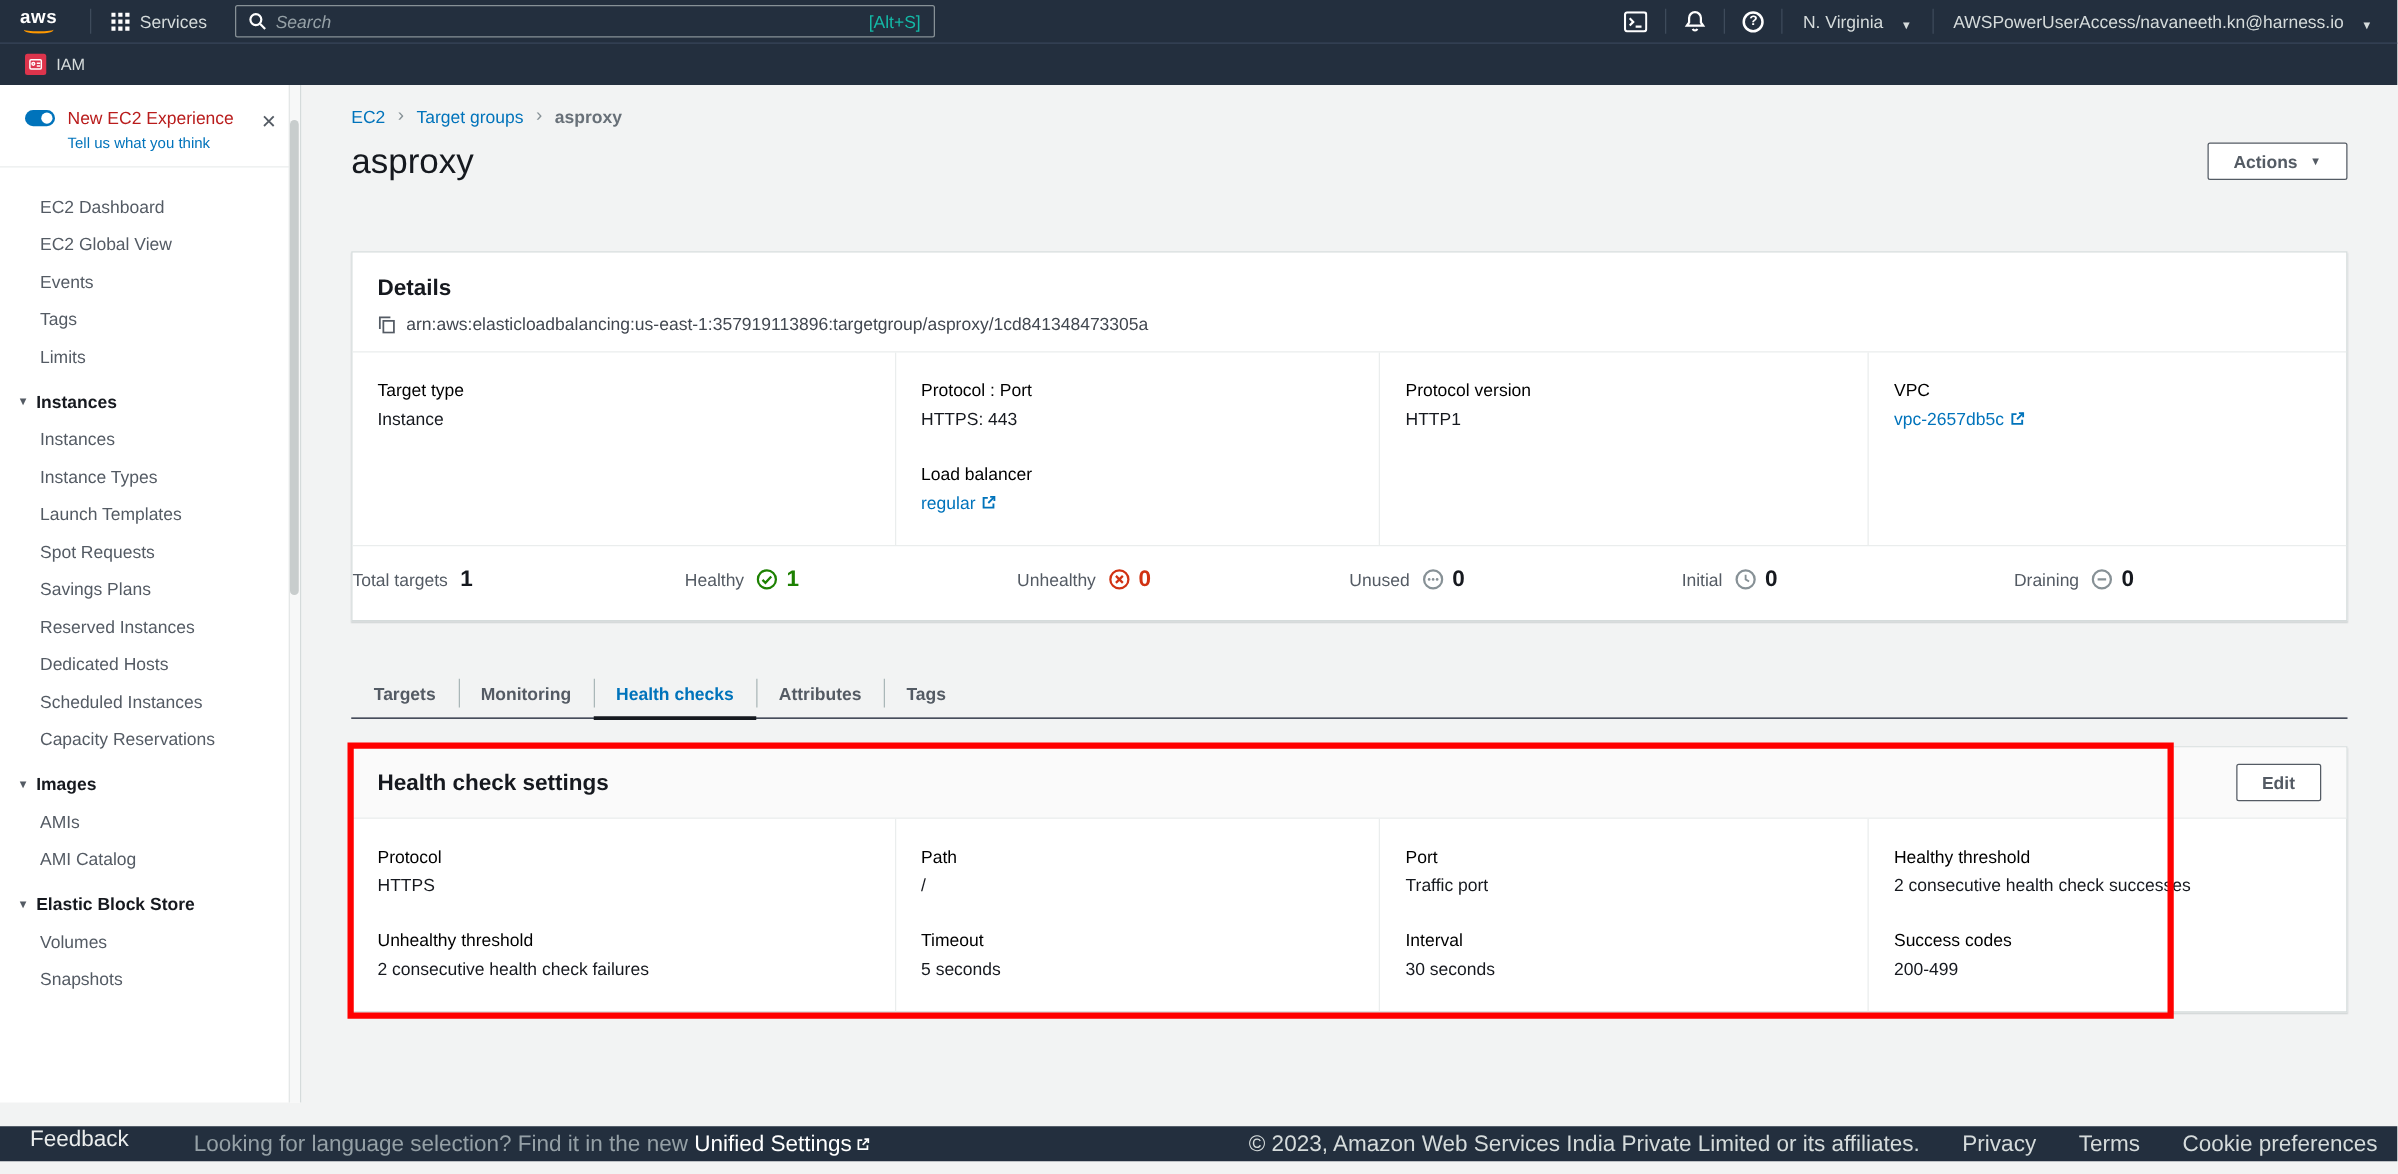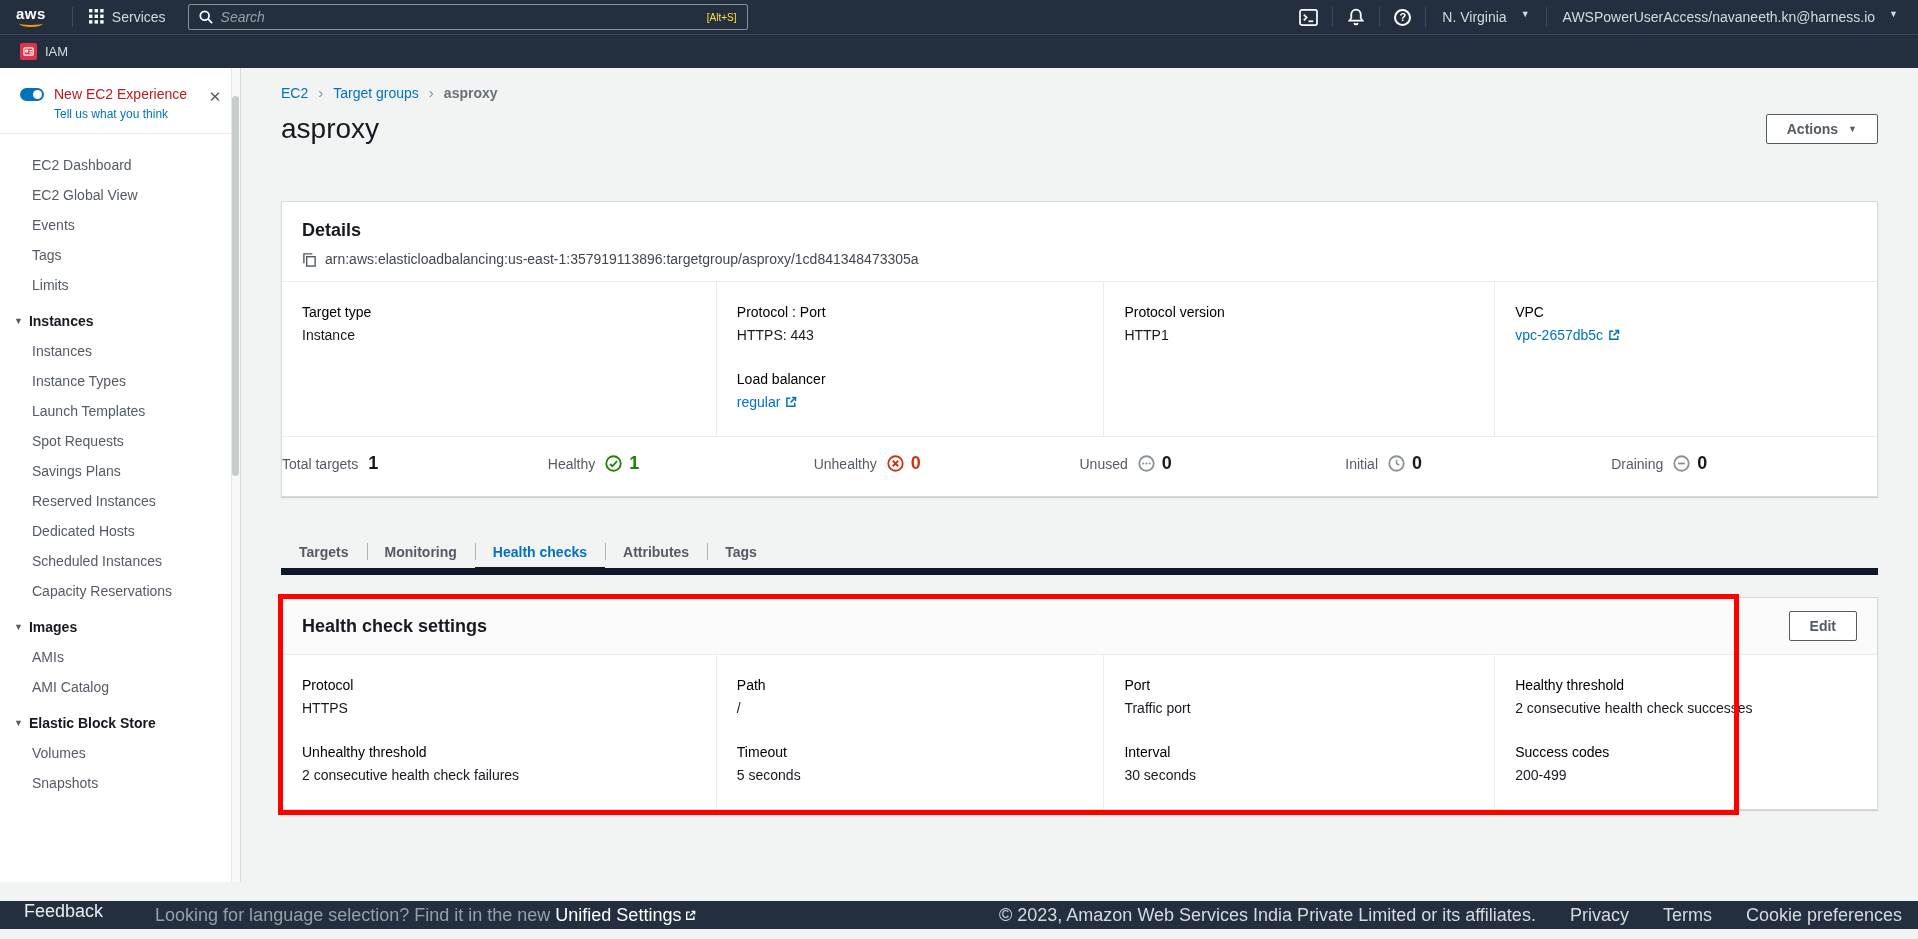--- a/index.html
+++ b/index.html
@@ -13,24 +13,24 @@
   #app { position:relative; width:1918px; height:939px; overflow:hidden; background:#f2f3f3; }
 
   
   .topnav { position:absolute; top:0; left:0; width:100%; height:68px; background:#232f3e; z-index:20; }
   .nav-row1 { height:34px; display:flex; align-items:center; padding:0 16px; }
   .nav-row2 { height:34px; display:flex; align-items:center; padding:0 20px; border-top:1px solid #39465a; }
   .aws-logo { display:flex; flex-direction:column; align-items:center; margin-right:14px; cursor:pointer; }
   .aws-logo .logo-text { color:#fff; font-weight:700; font-size:15px; line-height:13px; letter-spacing:.5px; }
   .aws-logo .swoosh { width:24px; height:7px; border-bottom:2px solid #ff9900; border-radius:0 0 55% 55%; }
   .nav-divider { width:1px; height:20px; background:#3e4b5b; margin:0 12px; }
-  .nav-item { display:flex; align-items:flex-start; gap:8px; color:#d5dbdb; font-size:14px; cursor:pointer; padding:0 4px; }
+  .nav-item { display:flex; align-items:flex-end; gap:8px; color:#d5dbdb; font-size:14px; cursor:pointer; padding:0 4px; }
   .search-box { margin-left:18px; width:560px; height:26px; border:1px solid #879196; border-radius:2px; display:flex; align-items:center; padding:0 10px; gap:8px; background:#232f3e; cursor:text; }
   .search-box .ph { flex:1; font-style:italic; color:#95a0a6; font-size:14px; }
-  .search-box .shortcut { color:#fde047; font-size:10px;text-align:center; }
+  .search-box .shortcut { color:#14b8a6; font-size:14px;text-align:center; }
   .nav-right { margin-left:auto; display:flex; align-items:center; }
   .icon-btn { display:flex; align-items:center; justify-content:center; cursor:pointer; padding:0 2px; }
   .qcircle { width:17px; height:17px; border:2px solid #fff; border-radius:50%; display:flex; align-items:center; justify-content:center; }
   .qcircle::after { content:"?"; color:#fff; font-size:11px; font-weight:700; }
   .caret { font-size:9px; color:#d5dbdb; margin-left:6px; }
   .fav-icon { width:17px; height:17px; background:#dd344c; border-radius:2px; display:flex; align-items:center; justify-content:center; }
   .fav-label { color:#d5dbdb; font-size:13px; margin-left:8px; cursor:pointer; }
 
   
   .sidebar { position:absolute; left:0; top:68px; width:241px; height:814px; background:#fff; border-right:1px solid #d5dbdb; z-index:5; }
@@ -76,21 +76,21 @@
   .link-value { color:#0073bb; cursor:pointer; display:inline-flex; align-items:center; gap:5px; }
 
   .stats-row { display:flex; border-top:1px solid #eaeded; padding:16px 0 22px; }
   .stat { flex:1; display:flex; align-items:center; gap:10px; }
   .stat .slabel { font-size:14px; color:#545b64; }
   .stat .svalue { font-size:18px; font-weight:700; color:#16191f; display:flex; align-items:center; gap:7px; }
   .stat .svalue.healthy { color:#1d8102; }
   .stat .svalue.unhealthy { color:#d13212; }
 
   
-  .tabs { margin-top:38px; display:flex; border-bottom:7px solid #0f172a; height:40px; }
+  .tabs { margin-top:38px; display:flex; border-bottom:1px solid #0f172a; height:40px; }
   .tab { position:relative; padding:0 18px; display:flex; align-items:center; font-size:14px; font-weight:700; color:#545b64; cursor:pointer; }
   .tab + .tab::before { content:""; position:absolute; left:0; top:8px; bottom:8px; width:1px; background:#aab7b8; }
   .tab.active { color:#0073bb; }
   .tab.active::after { content:""; position:absolute; left:0; right:0; bottom:-2px; height:3px; background:#16191f; }
 
   
   .health-wrap { position:relative; margin-top:22px; }
   .health-head { display:flex; justify-content:space-between; align-items:center; padding:13px 20px; background:#fafafa; border-bottom:1px solid #eaeded; }
   .health-grid { display:grid; grid-template-columns:27.2% 24.3% 24.5% 24%; }
   .annotation-box { position:absolute; left:-3px; top:-3px; width:1461px; height:221px; border:5px solid #ff0000; pointer-events:none; z-index:6; }

